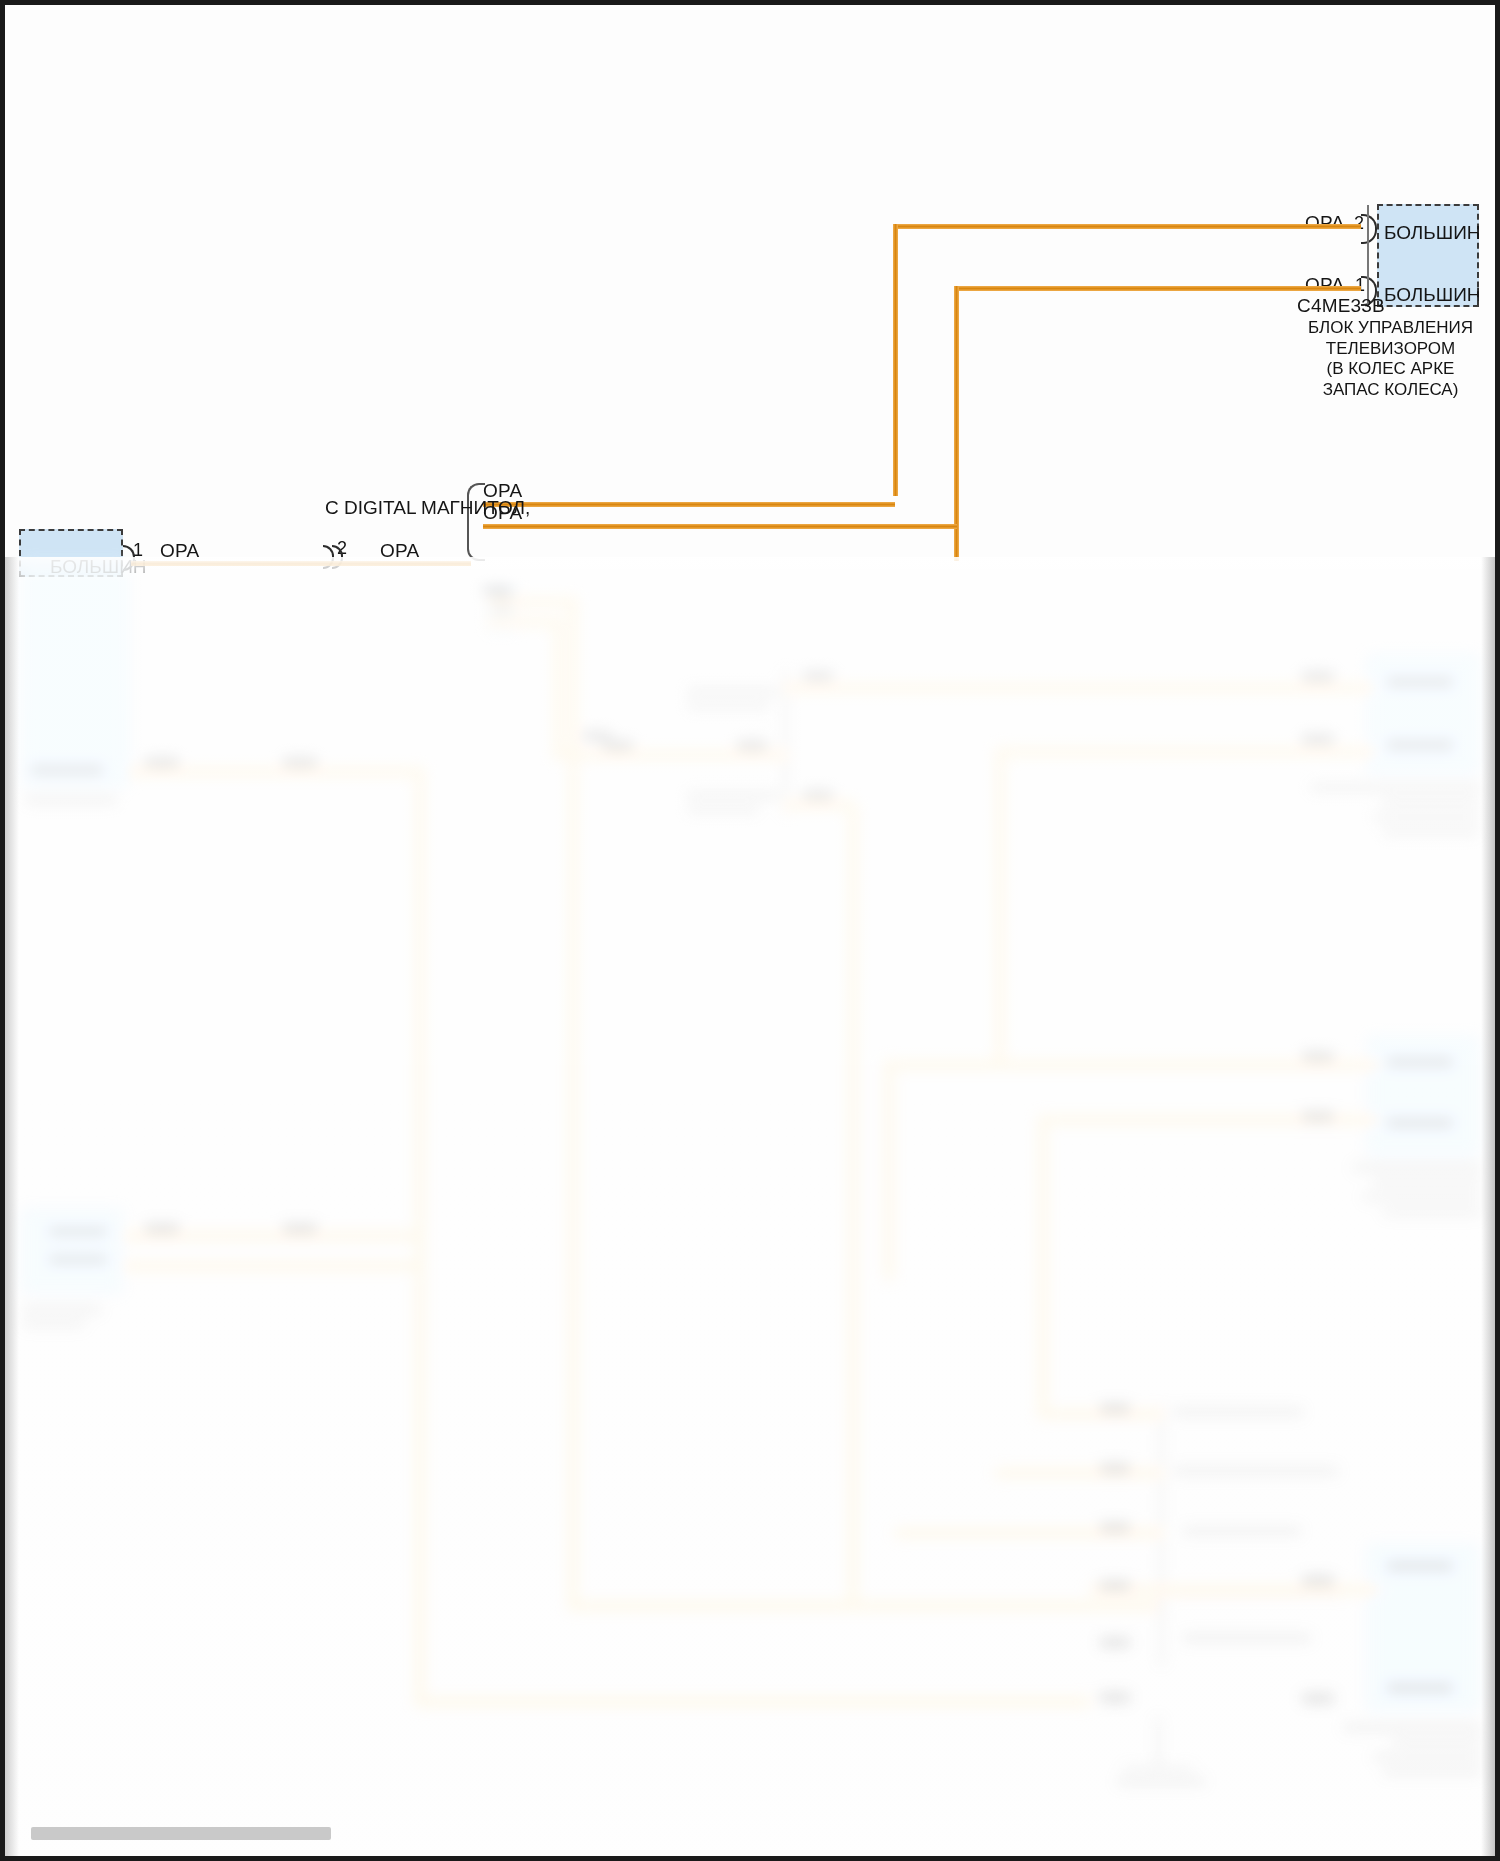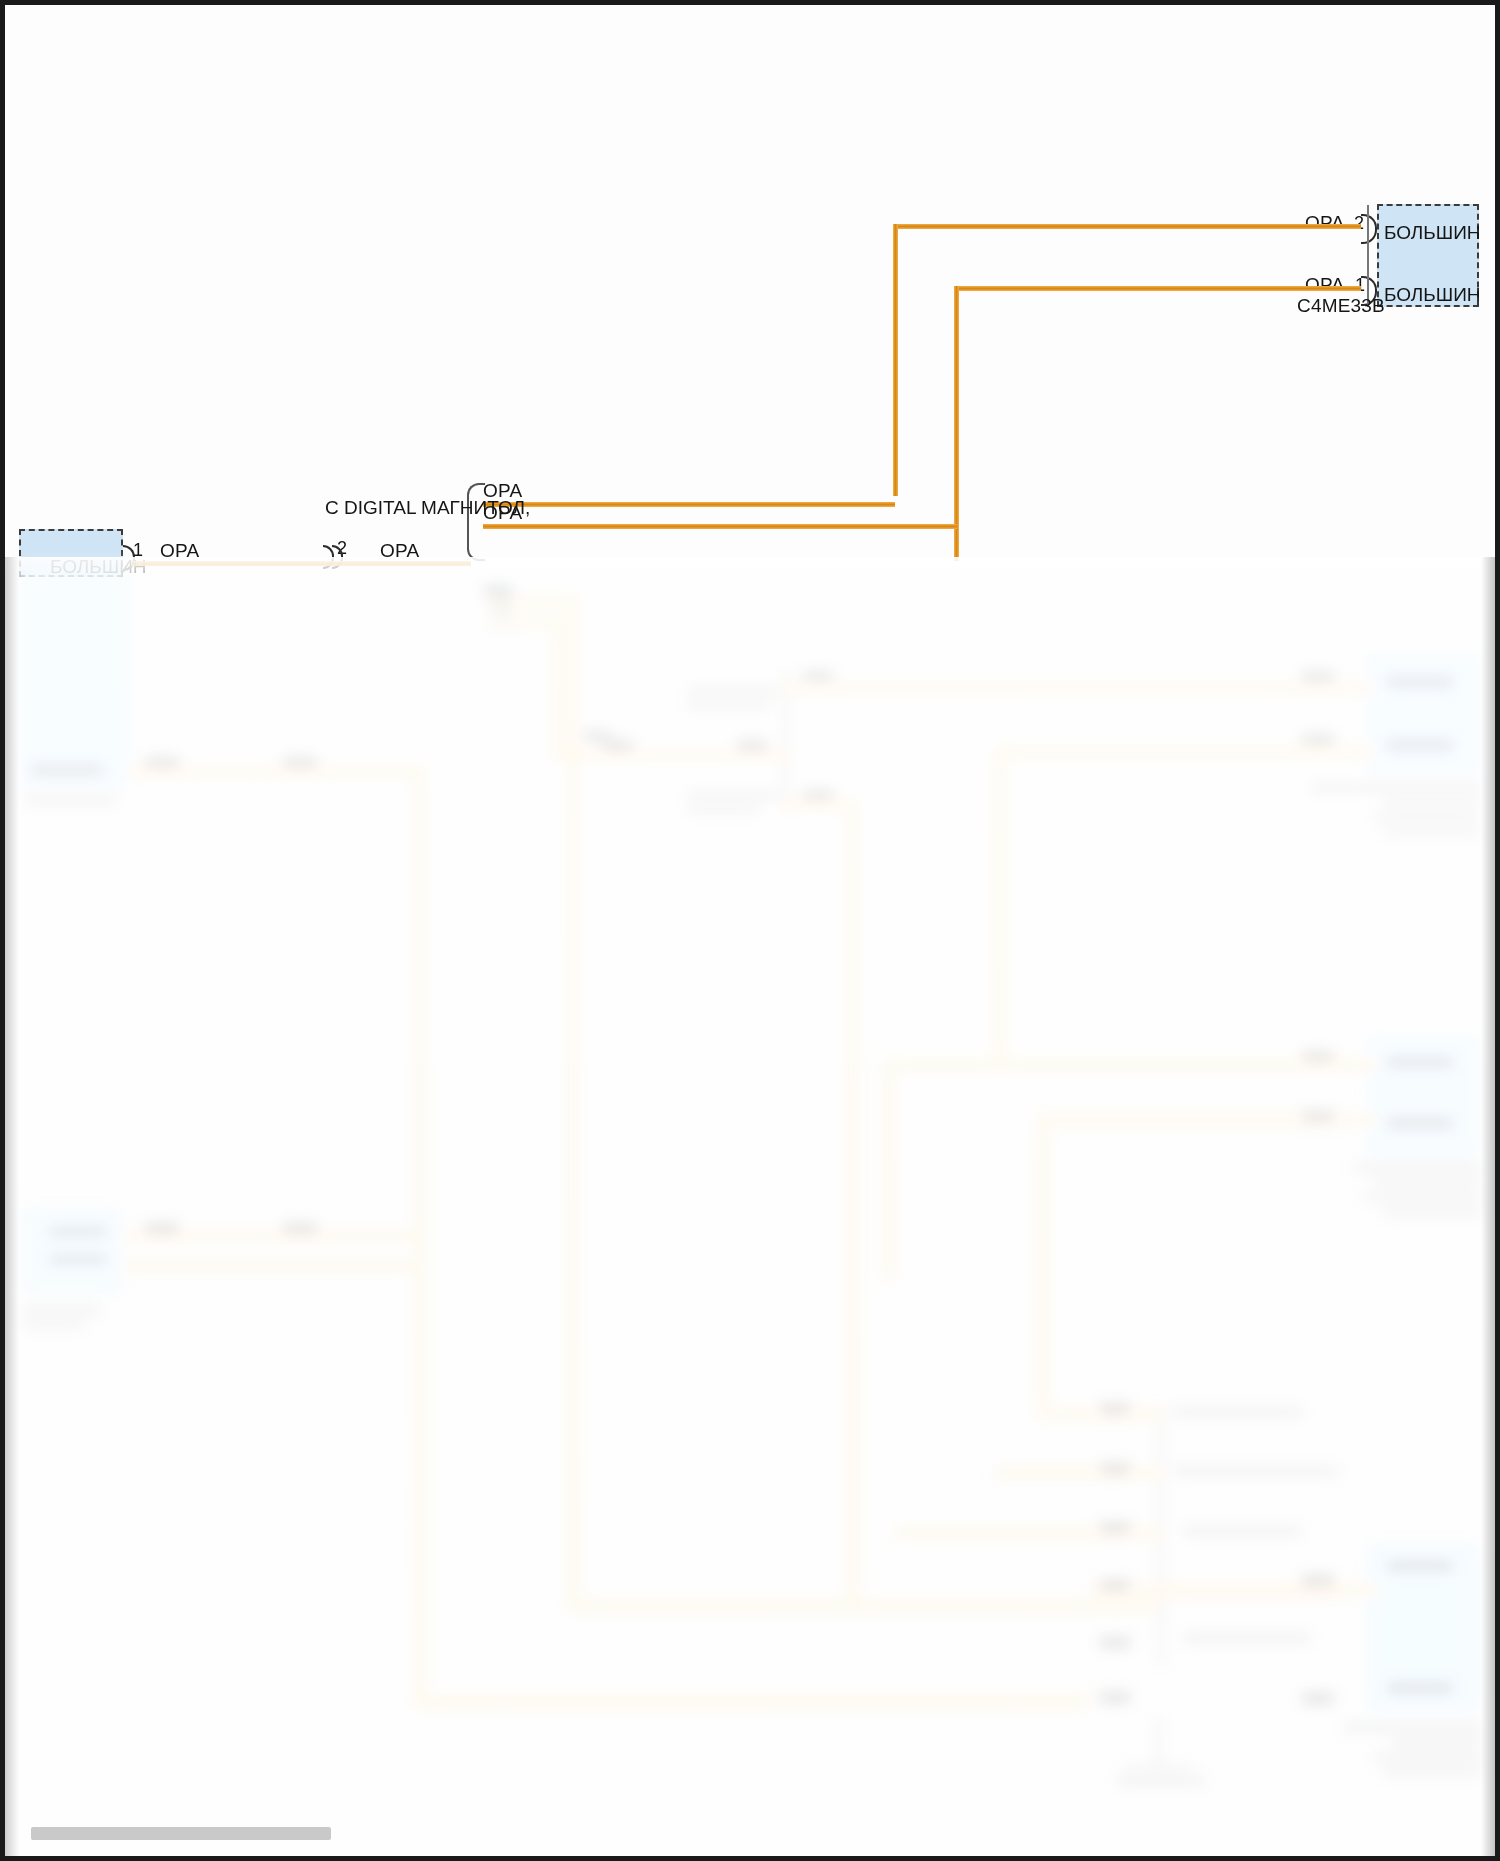--- a/index.html
+++ b/index.html
@@ -106,20 +106,24 @@
     <div class="greyline" style="left:1362px;top:200px;width:2px;height:102px;background:#777;
                 opacity:1;"></div>
 
     <div class="pinlabel" style="left:1300px;top:207px;">ОРА</div>
     <div class="pinnum" style="left:1349px;top:208px;">2</div>
 
     <div class="pinlabel" style="left:1300px;top:269px;">ОРА</div>
     <div class="pinnum" style="left:1350px;top:270px;">1</div>
     <div class="pinlabel" style="left:1292px;top:290px;">С4МЕ33В</div>
 
+    <div class="caption" style="left:1288px;top:313px;width:195px;">БЛОК УПРАВЛЕНИЯ
+ТЕЛЕВИЗОРОМ
+(В КОЛЕС АРКЕ
+ЗАПАС КОЛЕСА)</div>
 
     <div class="wire h" style="left:888px;top:219px;width:468px;"></div>
     <div class="wire v" style="left:888px;top:219px;height:272px;"></div>
 
     <div class="wire h" style="left:949px;top:281px;width:407px;"></div>
     <div class="wire v" style="left:949px;top:281px;height:275px;"></div>
 
     <div class="bracket" style="left:462px;top:478px;width:16px;height:74px;"></div>
 
     <div class="pinlabel" style="left:478px;top:475px;">ОРА</div>

